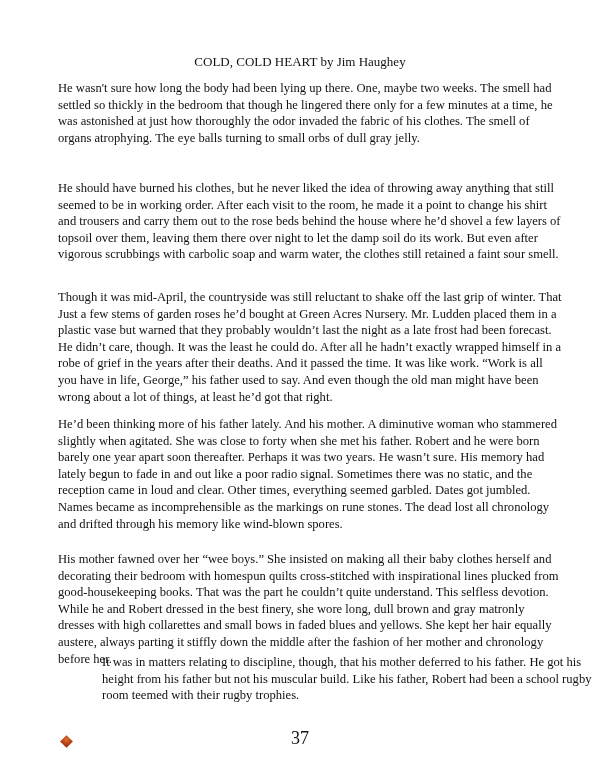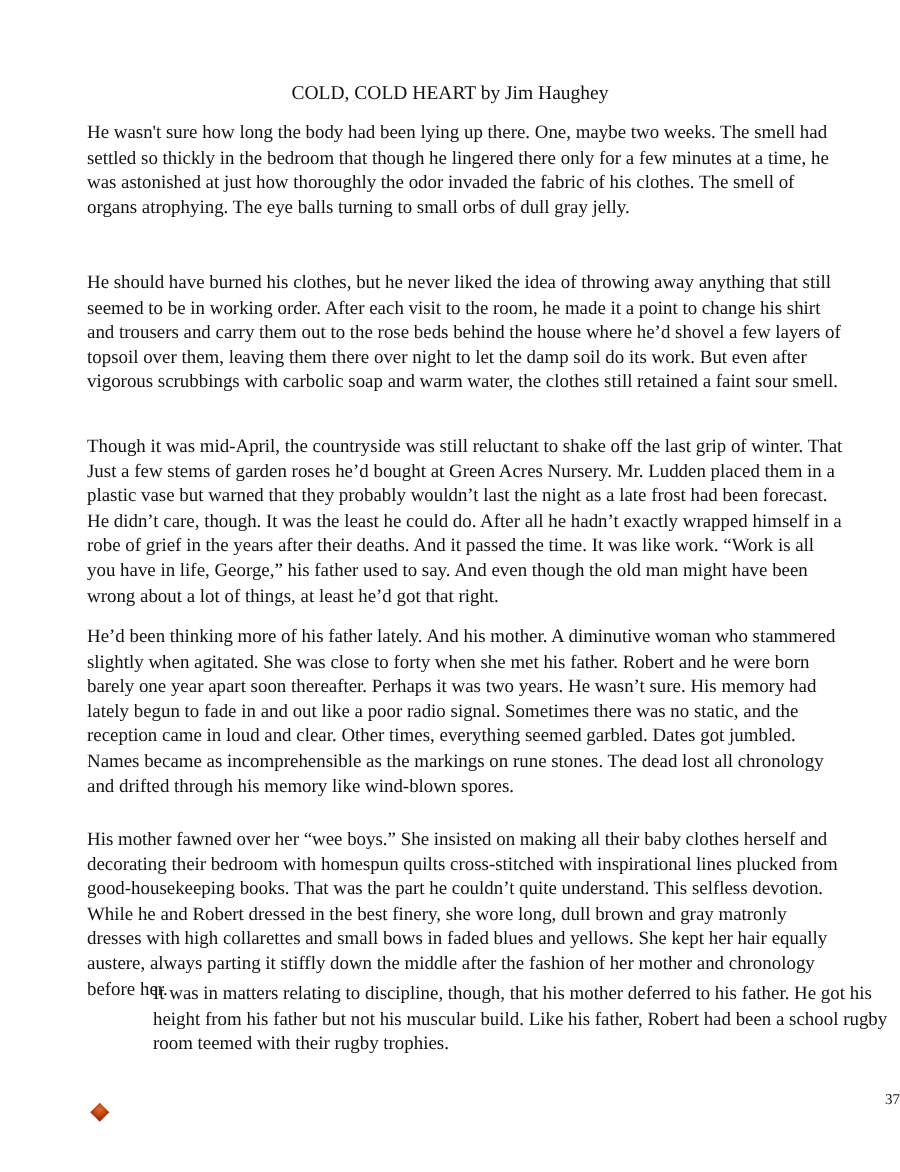--- a/index.html
+++ b/index.html
@@ -18,21 +18,21 @@
   }
   .line { display: block; white-space: nowrap; }
   #p1 { top: 80px; }
   #p2 { top: 180px; font-family: Liberation Serif, serif; }
   #p3 { top: 289px; }
   #p4 { top: 416px; }
   #p5 { top: 539px; margin-top: 12px; }
   #p6 { top: 654px; margin-left: 44px; }
   .page-number {
     position: absolute; top: 728px; left: 0; width: 600px;
-    text-align: right; font-size: 10px;
+    text-align: center; font-size: 18px;
   }
   .diamond {
     position: absolute; left: 62px; top: 737px;
     width: 9px; height: 9px; transform: rotate(45deg);
     background: radial-gradient(circle at 35% 35%, #e07030 0%, #b8400f 55%, #7a2208 100%);
   }
 </style>
 </head>
 <body>
 

